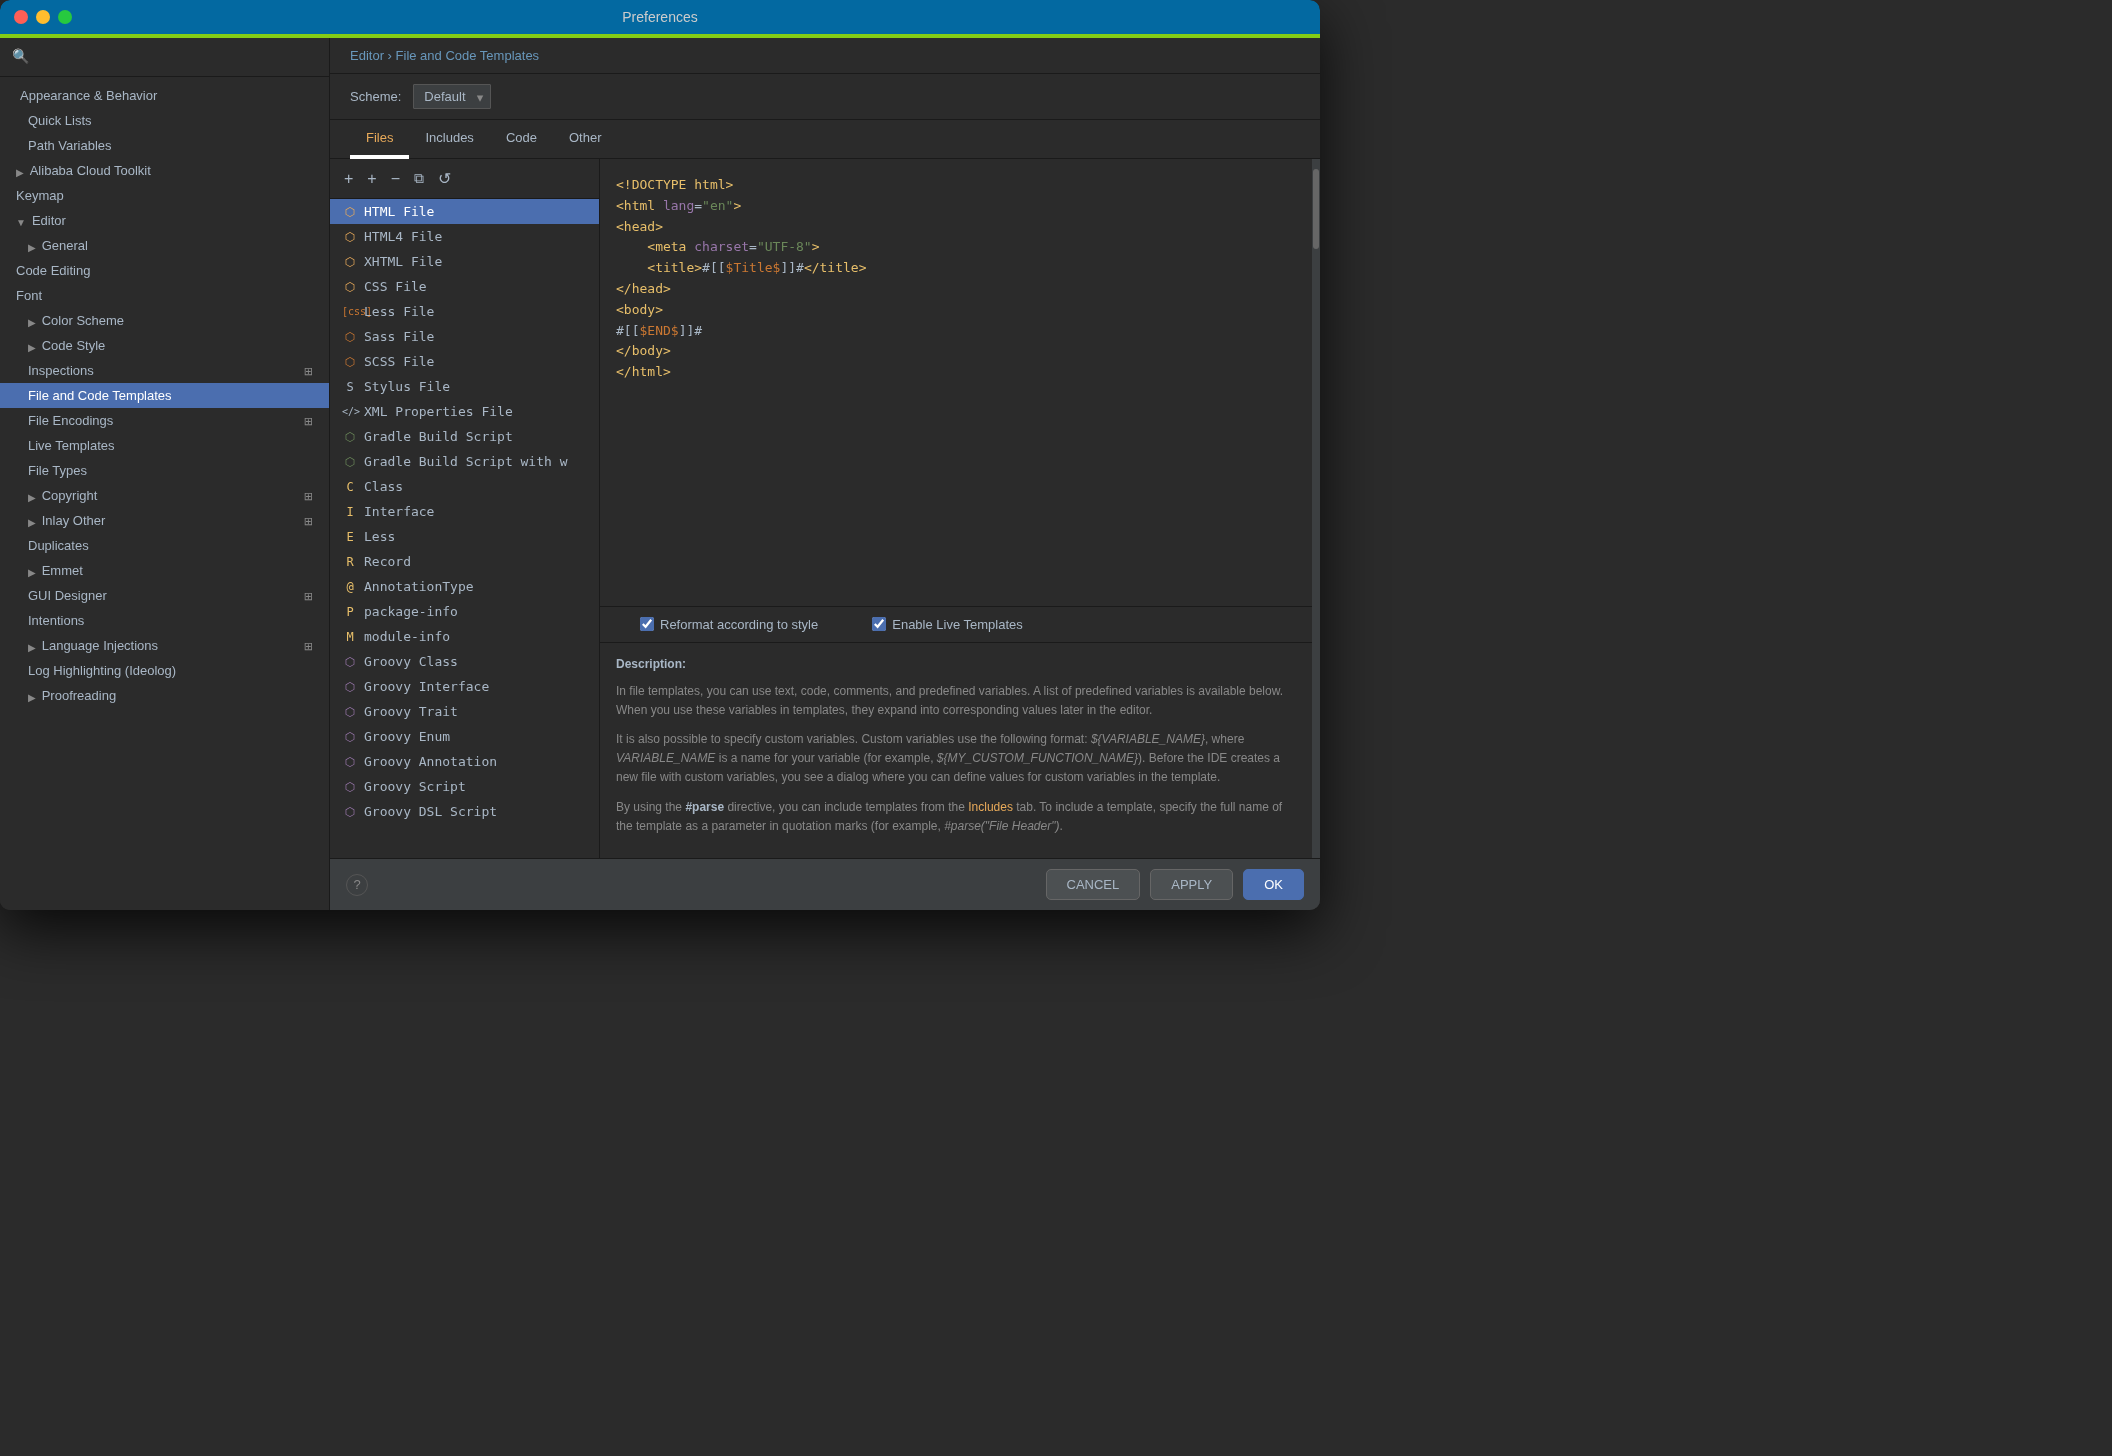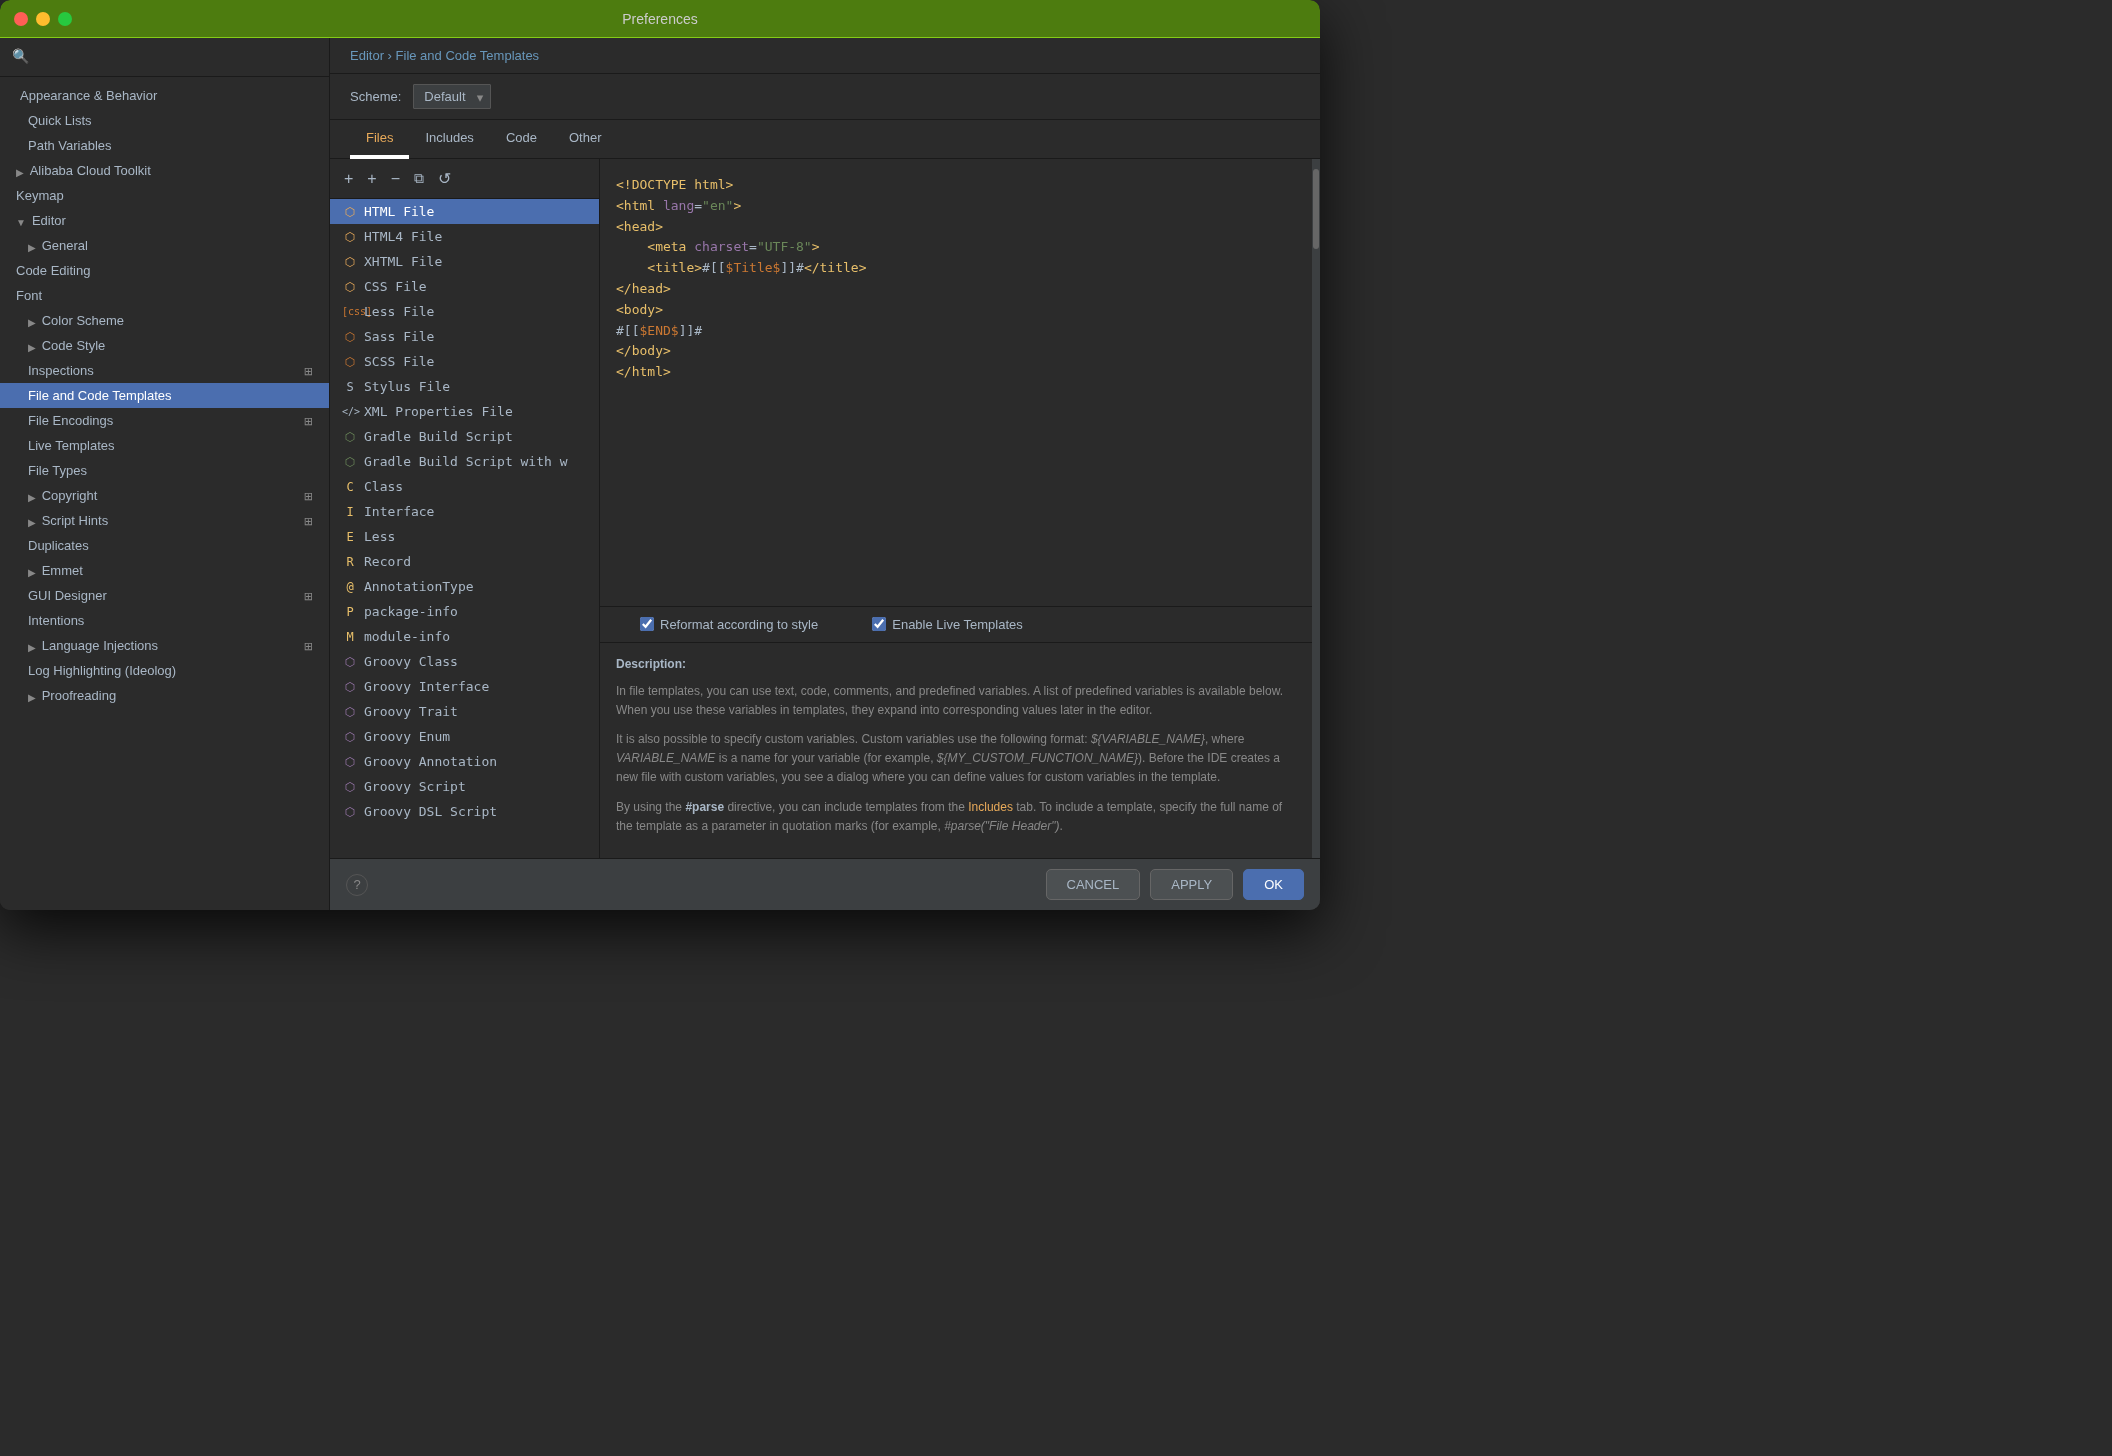--- a/index.html
+++ b/index.html
@@ -8,28 +8,28 @@
       background: #2b2b2b;
       color: #a9b7c6;
       width: 1320px;
       height: 910px;
       overflow: hidden;
       border-radius: 10px;
       box-shadow: 0 20px 60px rgba(0,0,0,0.8);
     }
     
     .titlebar {
-      background: #4d7c0f;
+      background: #0369a1;
       height: 38px;
       display: flex;
       align-items: center;
       justify-content: center;
       border-radius: 10px 10px 0 0;
       position: relative;
-      border-bottom: 1px solid #84cc16;
+      border-bottom: 4px solid #84cc16;
     }
     .titlebar-buttons {
       position: absolute;
       left: 14px;
       display: flex;
       gap: 8px;
     }
     .titlebar-btn {
       width: 14px;
       height: 14px;
@@ -442,21 +442,21 @@
       <div class="sidebar-item indent-1">
         <span>File Types</span>
       </div>
       <div class="sidebar-item indent-1">
         <span class="arrow">▶</span>
         <span>Copyright</span>
         <span class="icon-badge">⊞</span>
       </div>
       <div class="sidebar-item indent-1">
         <span class="arrow">▶</span>
-        <span>Script Hints</span>
+        <span>Inlay Other</span>
         <span class="icon-badge">⊞</span>
       </div>
       <div class="sidebar-item indent-1">
         <span>Duplicates</span>
       </div>
       <div class="sidebar-item indent-1">
         <span class="arrow">▶</span>
         <span>Emmet</span>
       </div>
       <div class="sidebar-item indent-1">

